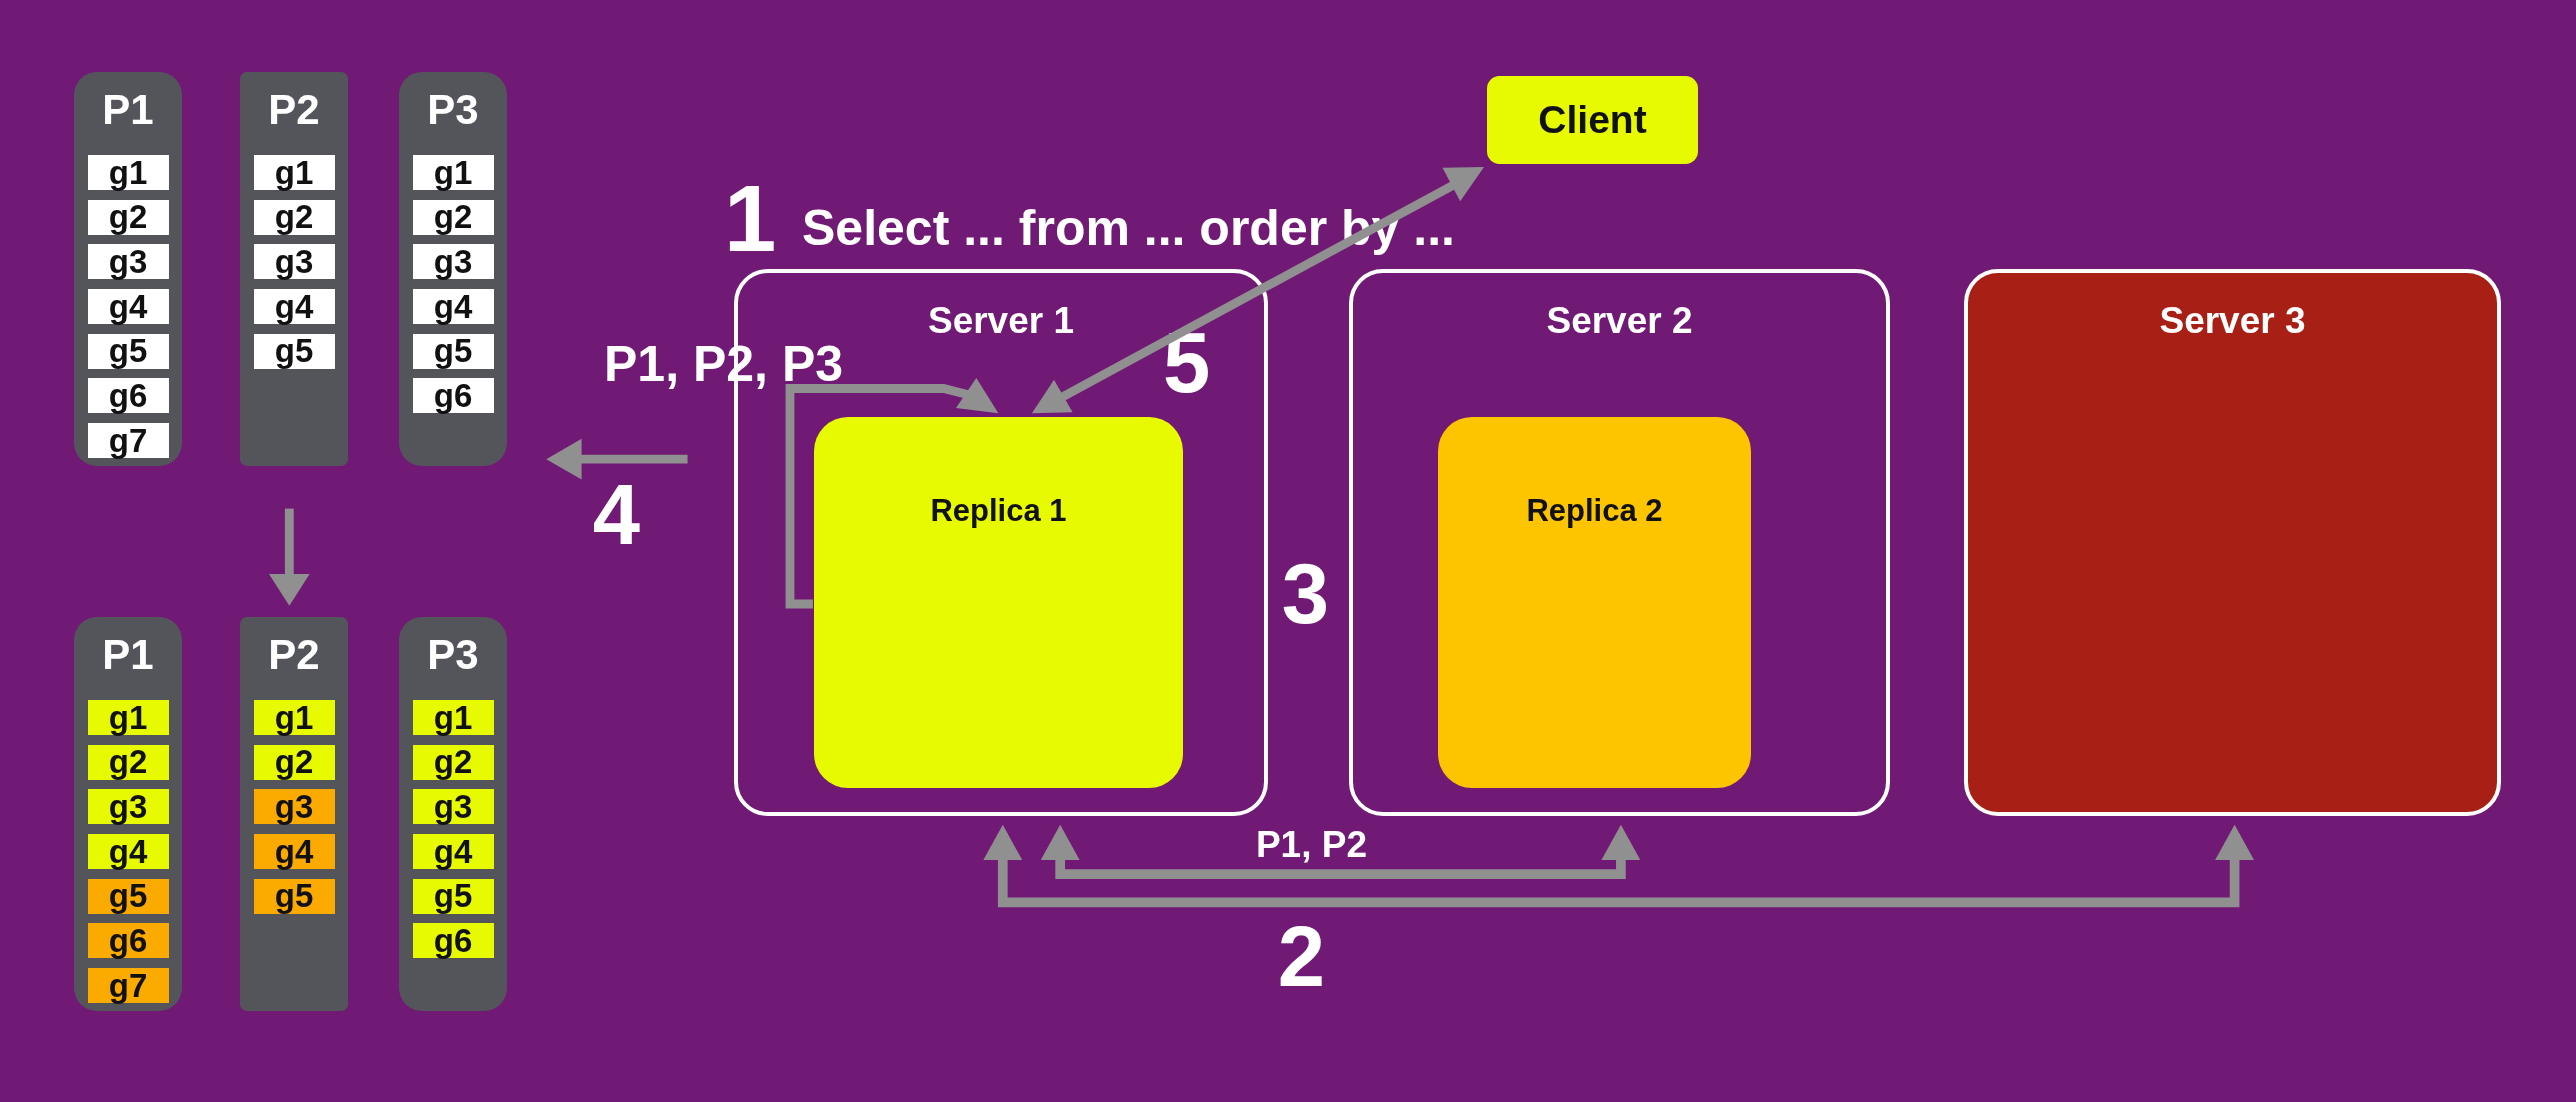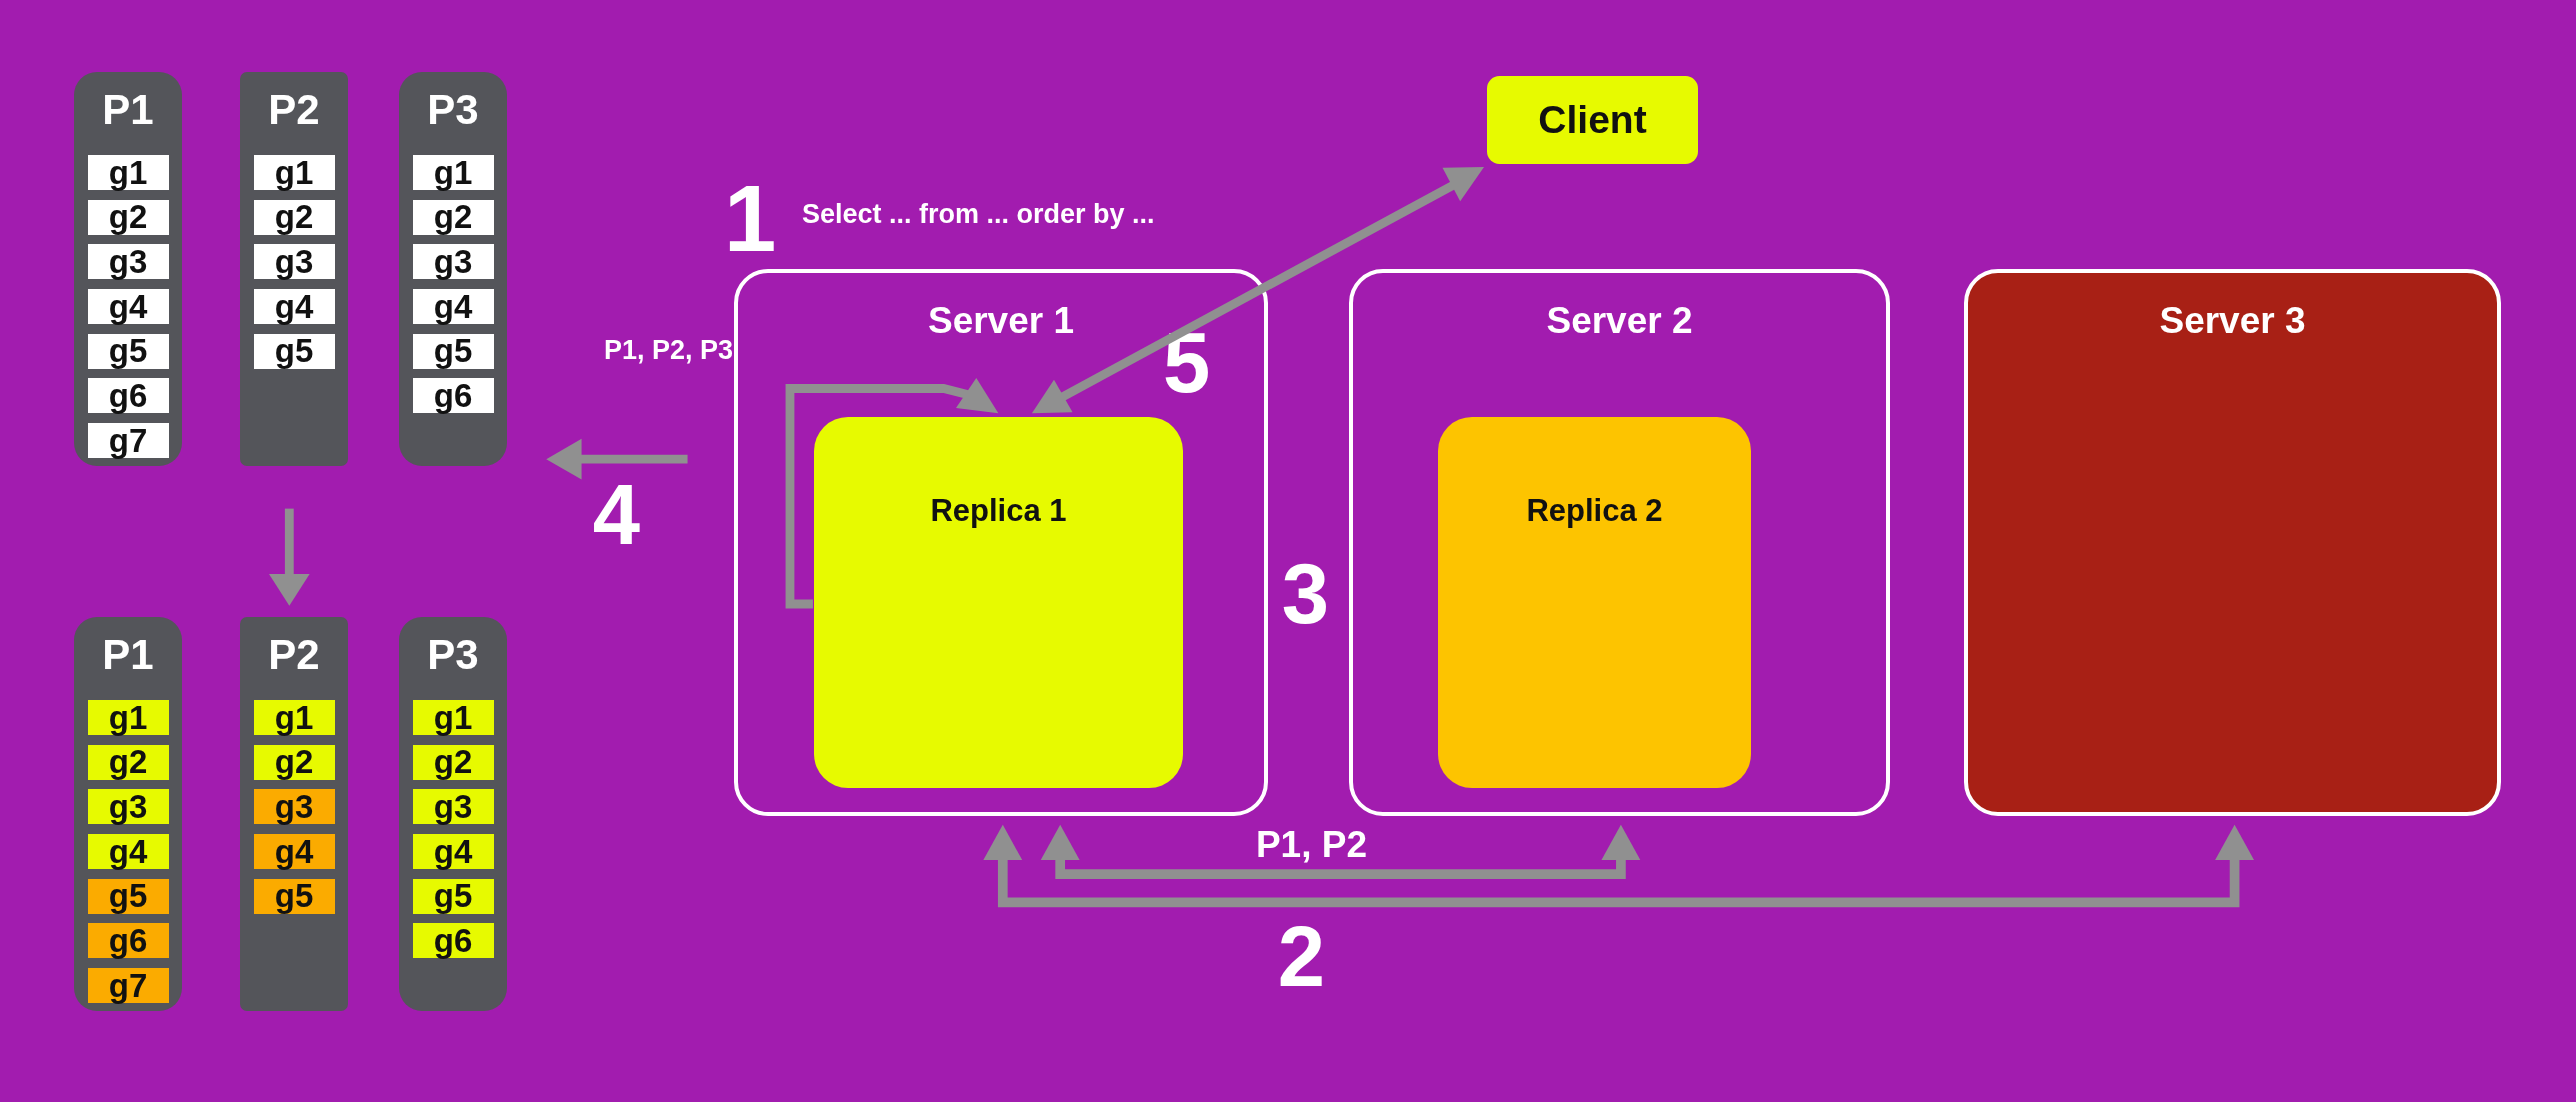--- a/index.html
+++ b/index.html
@@ -1,17 +1,17 @@
 <!DOCTYPE html>
 <html style="font-size:14px"><head>
 <meta charset="utf-8">
 <style>
   html,body{margin:0;padding:0;background:#333333;}
   *{box-sizing:border-box;font-family:"Liberation Sans","DejaVu Sans",sans-serif;}
-  .canvas{position:relative;width:2576px;height:1102px;background:#a21caf;overflow:hidden;}
+  .canvas{position:relative;width:2576px;height:1102px;background:#701a75;overflow:hidden;}
 
   
   .pcol{position:absolute;width:108px;height:394px;background:#54555a;border-radius:23px;}
   .pcol.r1{top:72px;} .pcol.r2{top:617px;}
   .pcol.c1{left:74px;} .pcol.c2{left:240px;border-radius:7px;} .pcol.c3{left:399px;}
   .ptitle{margin-top:14px;text-align:center;font-size:42px;font-weight:bold;color:#ffffff;}
   .pitems{display:flex;flex-direction:column;gap:9.7px;margin-top:21px;align-items:center;}
   .gcell{width:81px;height:35px;display:flex;align-items:center;justify-content:center;
          background:#ffffff;color:#111111;font-size:33px;font-weight:bold;}
   .gcell.white{background:#ffffff;}
@@ -37,21 +37,21 @@
   .replica.rp2{left:1438px;width:313px;background:#fdc400;}
   .replica.rp3{left:2046px;width:367px;background:#fe1400;}
 
   
   .bignum{position:absolute;color:#ffffff;font-weight:bold;font-size:85px;line-height:1.05;}
   .n1{left:724px;top:170px;font-size:94px;}
   .n2{left:1261px;top:912px;width:81px;text-align:center;}
   .n3{left:1265px;top:549px;width:81px;text-align:center;}
   .n4{left:576px;top:470px;width:81px;text-align:center;}
   .n5{left:1163px;top:318px;}
-  .lbl{position:absolute;color:#ffffff;font-weight:bold;font-size:27px;line-height:1.2;white-space:nowrap;}
+  .lbl{position:absolute;color:#ffffff;font-weight:bold;font-size:50px;line-height:1.2;white-space:nowrap;}
   .t1{left:802px;top:198px;}
   .p123{left:604px;top:334px;}
   .p12{left:1199px;top:823px;width:168px;text-align:right;font-size:37px;}
 
   .arrow-layer{position:absolute;left:0;top:0;z-index:6;pointer-events:none;}
 </style>
 </head>
 <body>
 
 <div class="canvas">

